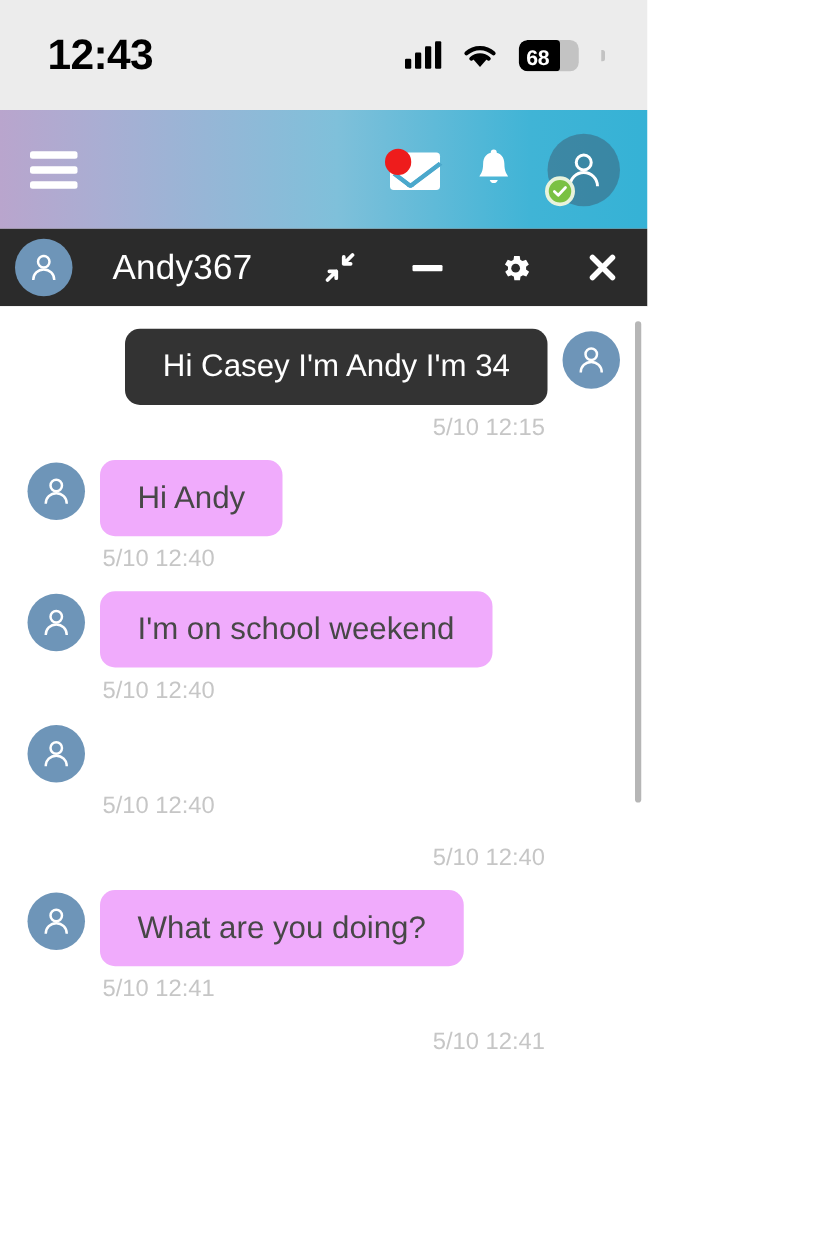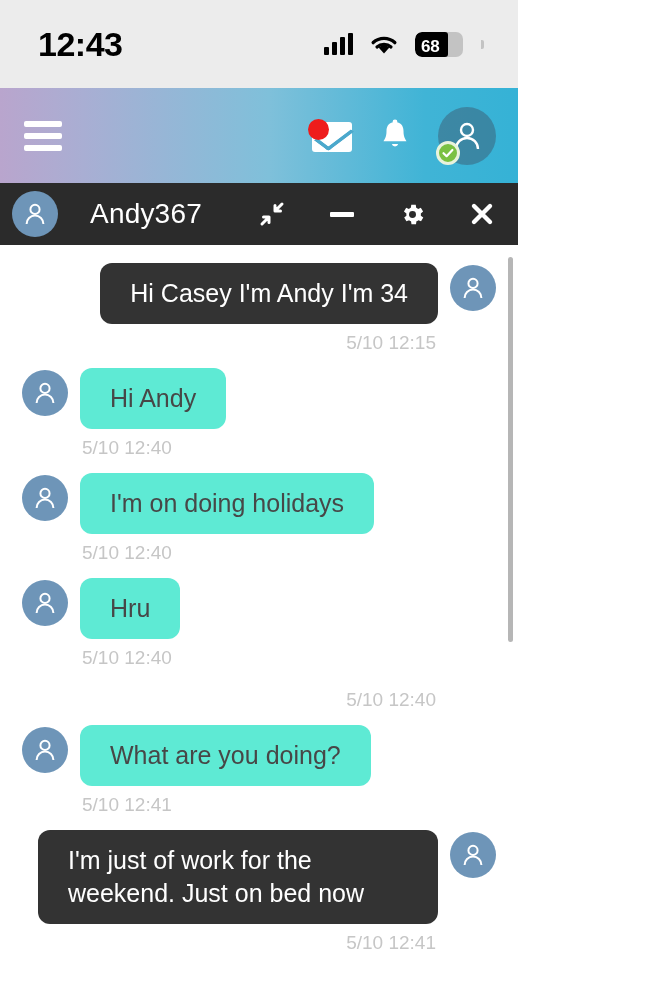--- a/index.html
+++ b/index.html
@@ -120,21 +120,21 @@
   .msg-row.in  { justify-content: flex-start; }
   .av {
     width: 46px; height: 46px; border-radius: 50%; background: #6e95b8;
     display: flex; align-items: center; justify-content: center;
     flex: none; margin-top: 2px;
   }
   .bubble {
     max-width: 400px; border-radius: 12px;
     padding: 14px 30px; font-size: 25px; line-height: 33px;
   }
-  .msg-row.in .bubble  { background: #5eead4; color: #474747; margin-left: 12px; }
+  .msg-row.in .bubble  { background: #f0abfc; color: #474747; margin-left: 12px; }
   .msg-row.out .bubble { background: #333333; color: #ffffff; margin-right: 12px; }
   .stamp {
     font-size: 19px; color: #c6c6c6;
     padding: 6px 22px 14px 32px;
   }
   .stamp.in  { text-align: left;  padding-left: 82px; }
   .stamp.out { text-align: right; padding-right: 82px; }
 
   .scrollbar {
     position: absolute; right: 5px; top: 12px;
@@ -260,51 +260,41 @@
           <div class="bubble">Hi Andy</div>
         </div>
         <div class="stamp in">5/10 12:40</div>
         <div class="msg-row in">
           <div class="av">
             <svg width="26" height="26" viewBox="0 0 34 34">
               <circle cx="17" cy="11" r="6" fill="none" stroke="#fff" stroke-width="2.6"></circle>
               <path d="M6 30 a11 11 0 0 1 22 0" fill="none" stroke="#fff" stroke-width="2.6"></path>
             </svg>
           </div>
-          <div class="bubble">I'm on doing holidays</div>
+          <div class="bubble">I'm on school weekend</div>
         </div>
         <div class="stamp in">5/10 12:40</div>
         <div class="msg-row in">
           <div class="av">
             <svg width="26" height="26" viewBox="0 0 34 34">
               <circle cx="17" cy="11" r="6" fill="none" stroke="#fff" stroke-width="2.6"></circle>
               <path d="M6 30 a11 11 0 0 1 22 0" fill="none" stroke="#fff" stroke-width="2.6"></path>
             </svg>
           </div>
-          <div class="bubble">Hru</div>
         </div>
         <div class="stamp in">5/10 12:40</div>
         <div class="stamp out">5/10 12:40</div>
         <div class="msg-row in">
           <div class="av">
             <svg width="26" height="26" viewBox="0 0 34 34">
               <circle cx="17" cy="11" r="6" fill="none" stroke="#fff" stroke-width="2.6"></circle>
               <path d="M6 30 a11 11 0 0 1 22 0" fill="none" stroke="#fff" stroke-width="2.6"></path>
             </svg>
           </div>
           <div class="bubble">What are you doing?</div>
         </div>
         <div class="stamp in">5/10 12:41</div>
-        <div class="msg-row out">
-          <div class="bubble">I'm just of work for the weekend. Just on bed now</div>
-          <div class="av">
-            <svg width="26" height="26" viewBox="0 0 34 34">
-              <circle cx="17" cy="11" r="6" fill="none" stroke="#fff" stroke-width="2.6"></circle>
-              <path d="M6 30 a11 11 0 0 1 22 0" fill="none" stroke="#fff" stroke-width="2.6"></path>
-            </svg>
-          </div>
-        </div>
         <div class="stamp out">5/10 12:41</div>
       </div>
     <div class="scrollbar"></div>
   </div>
 
 </div>
 
 </body></html>

